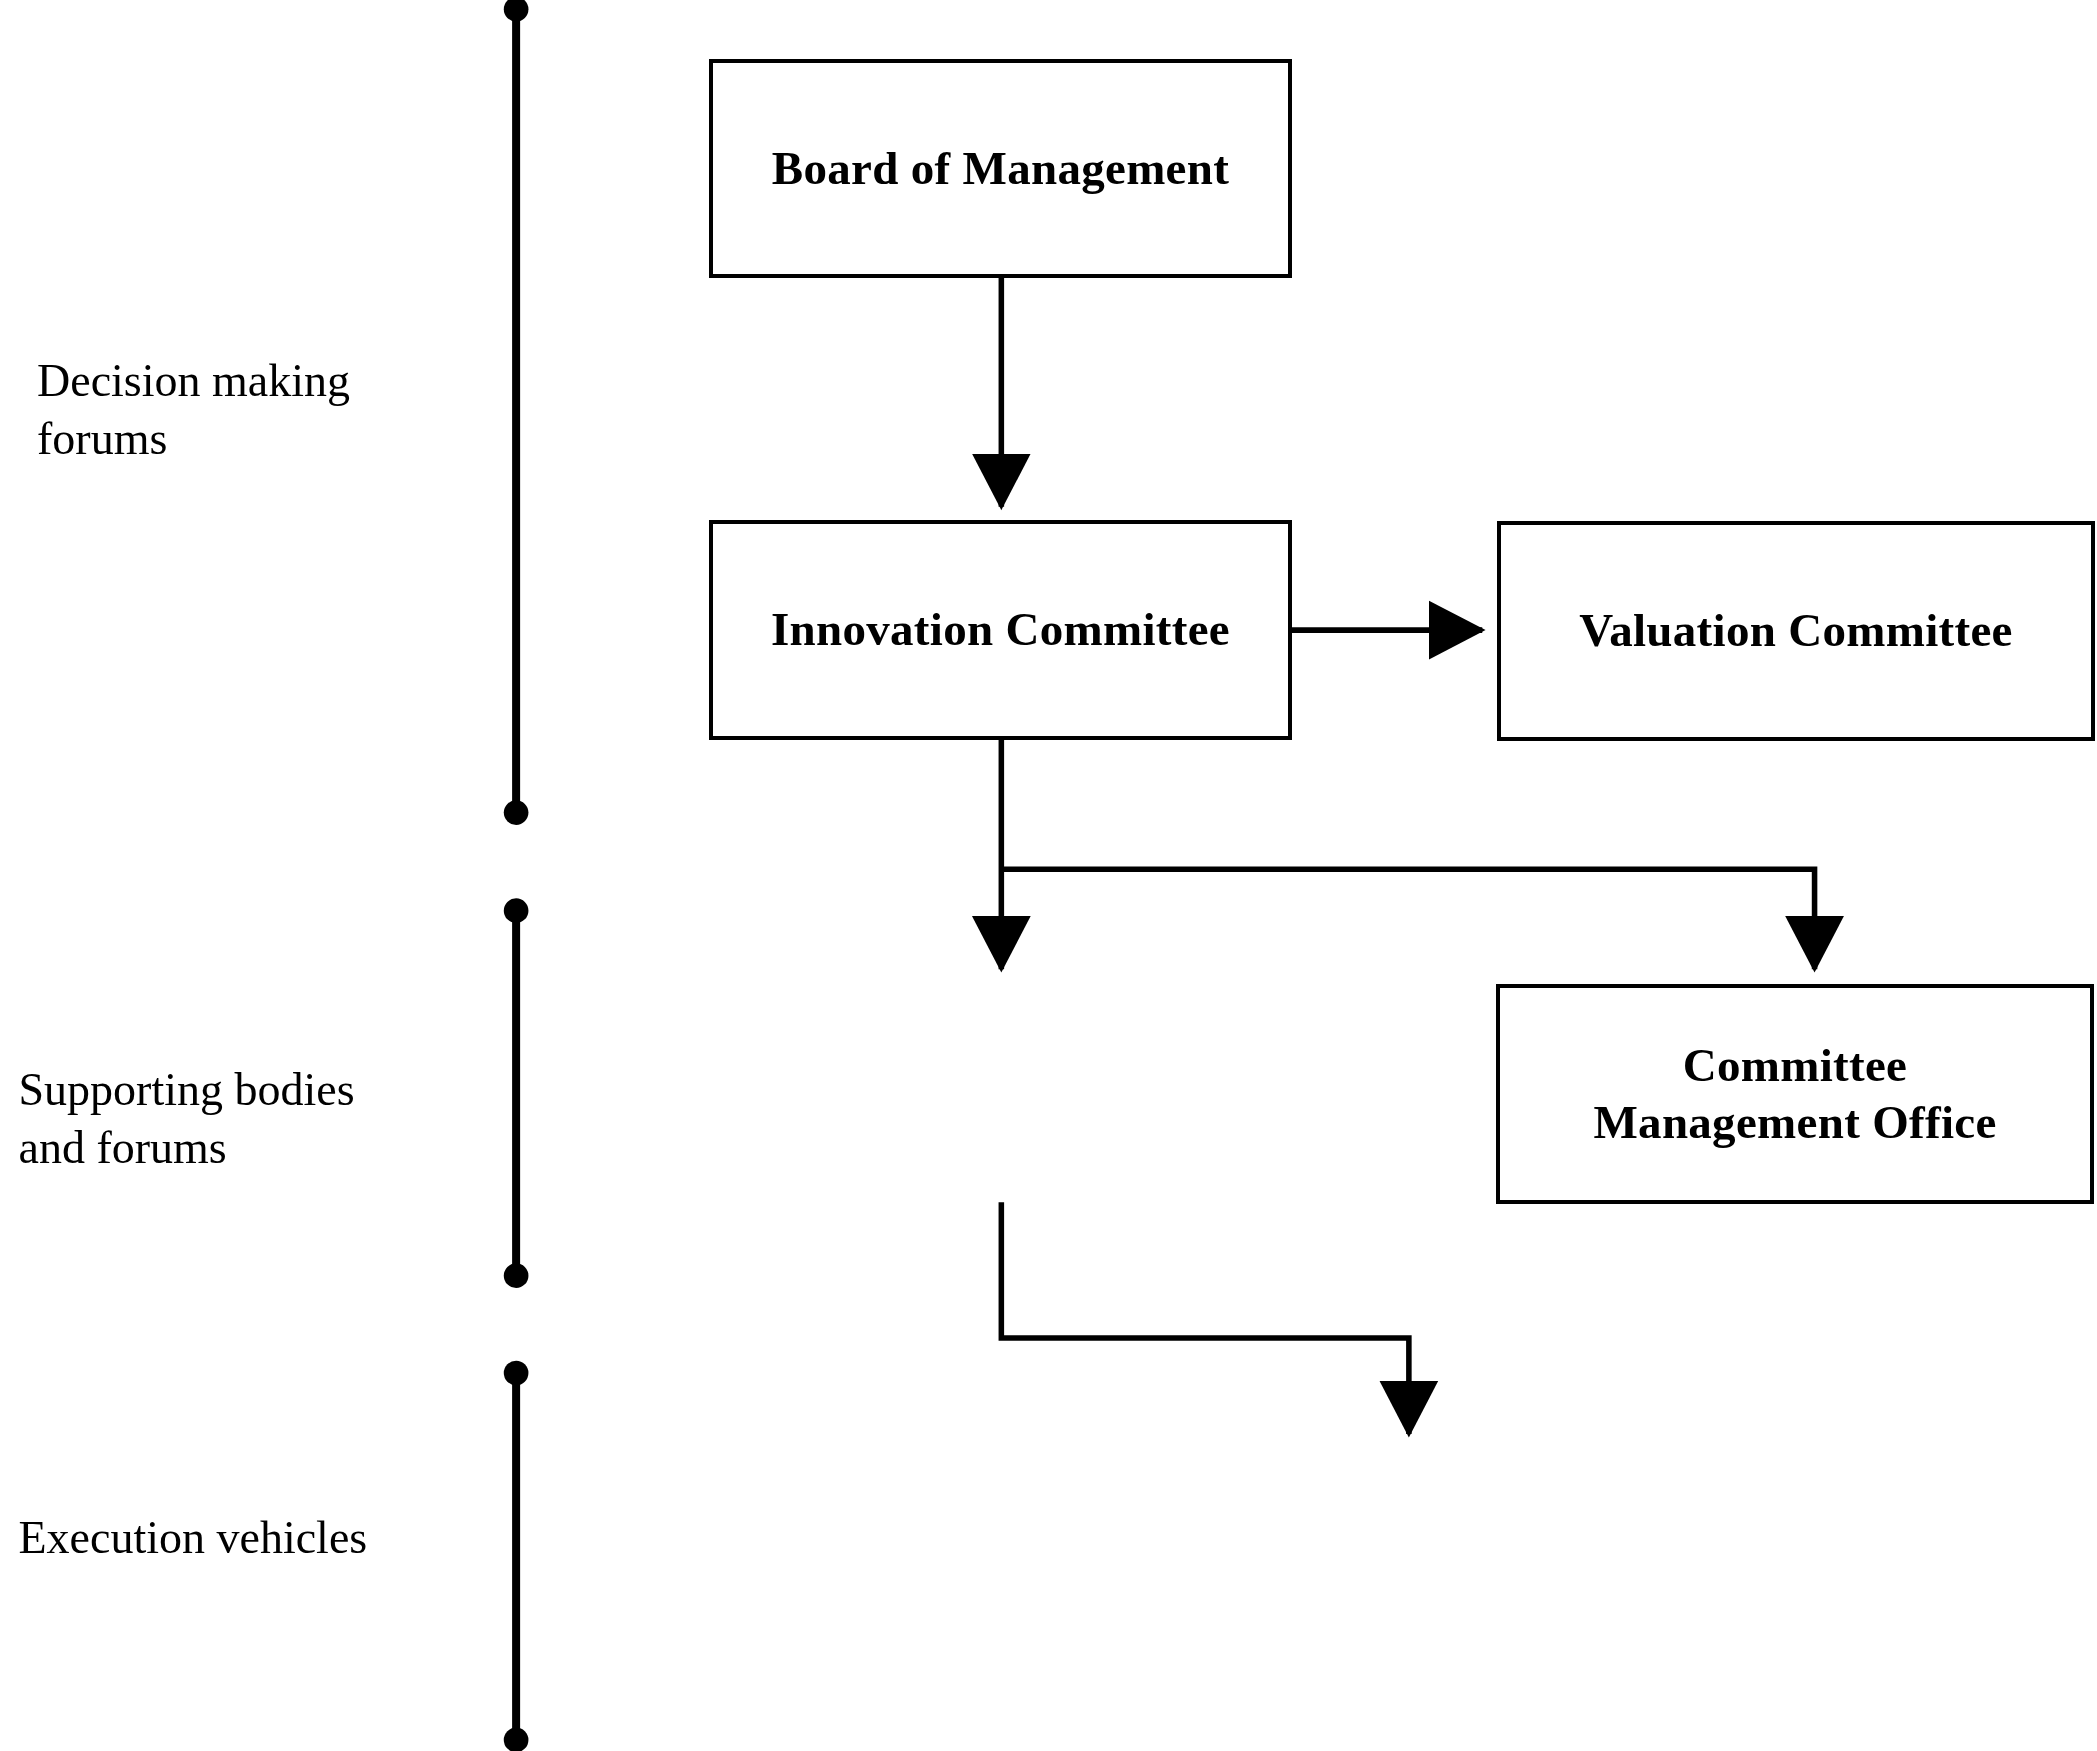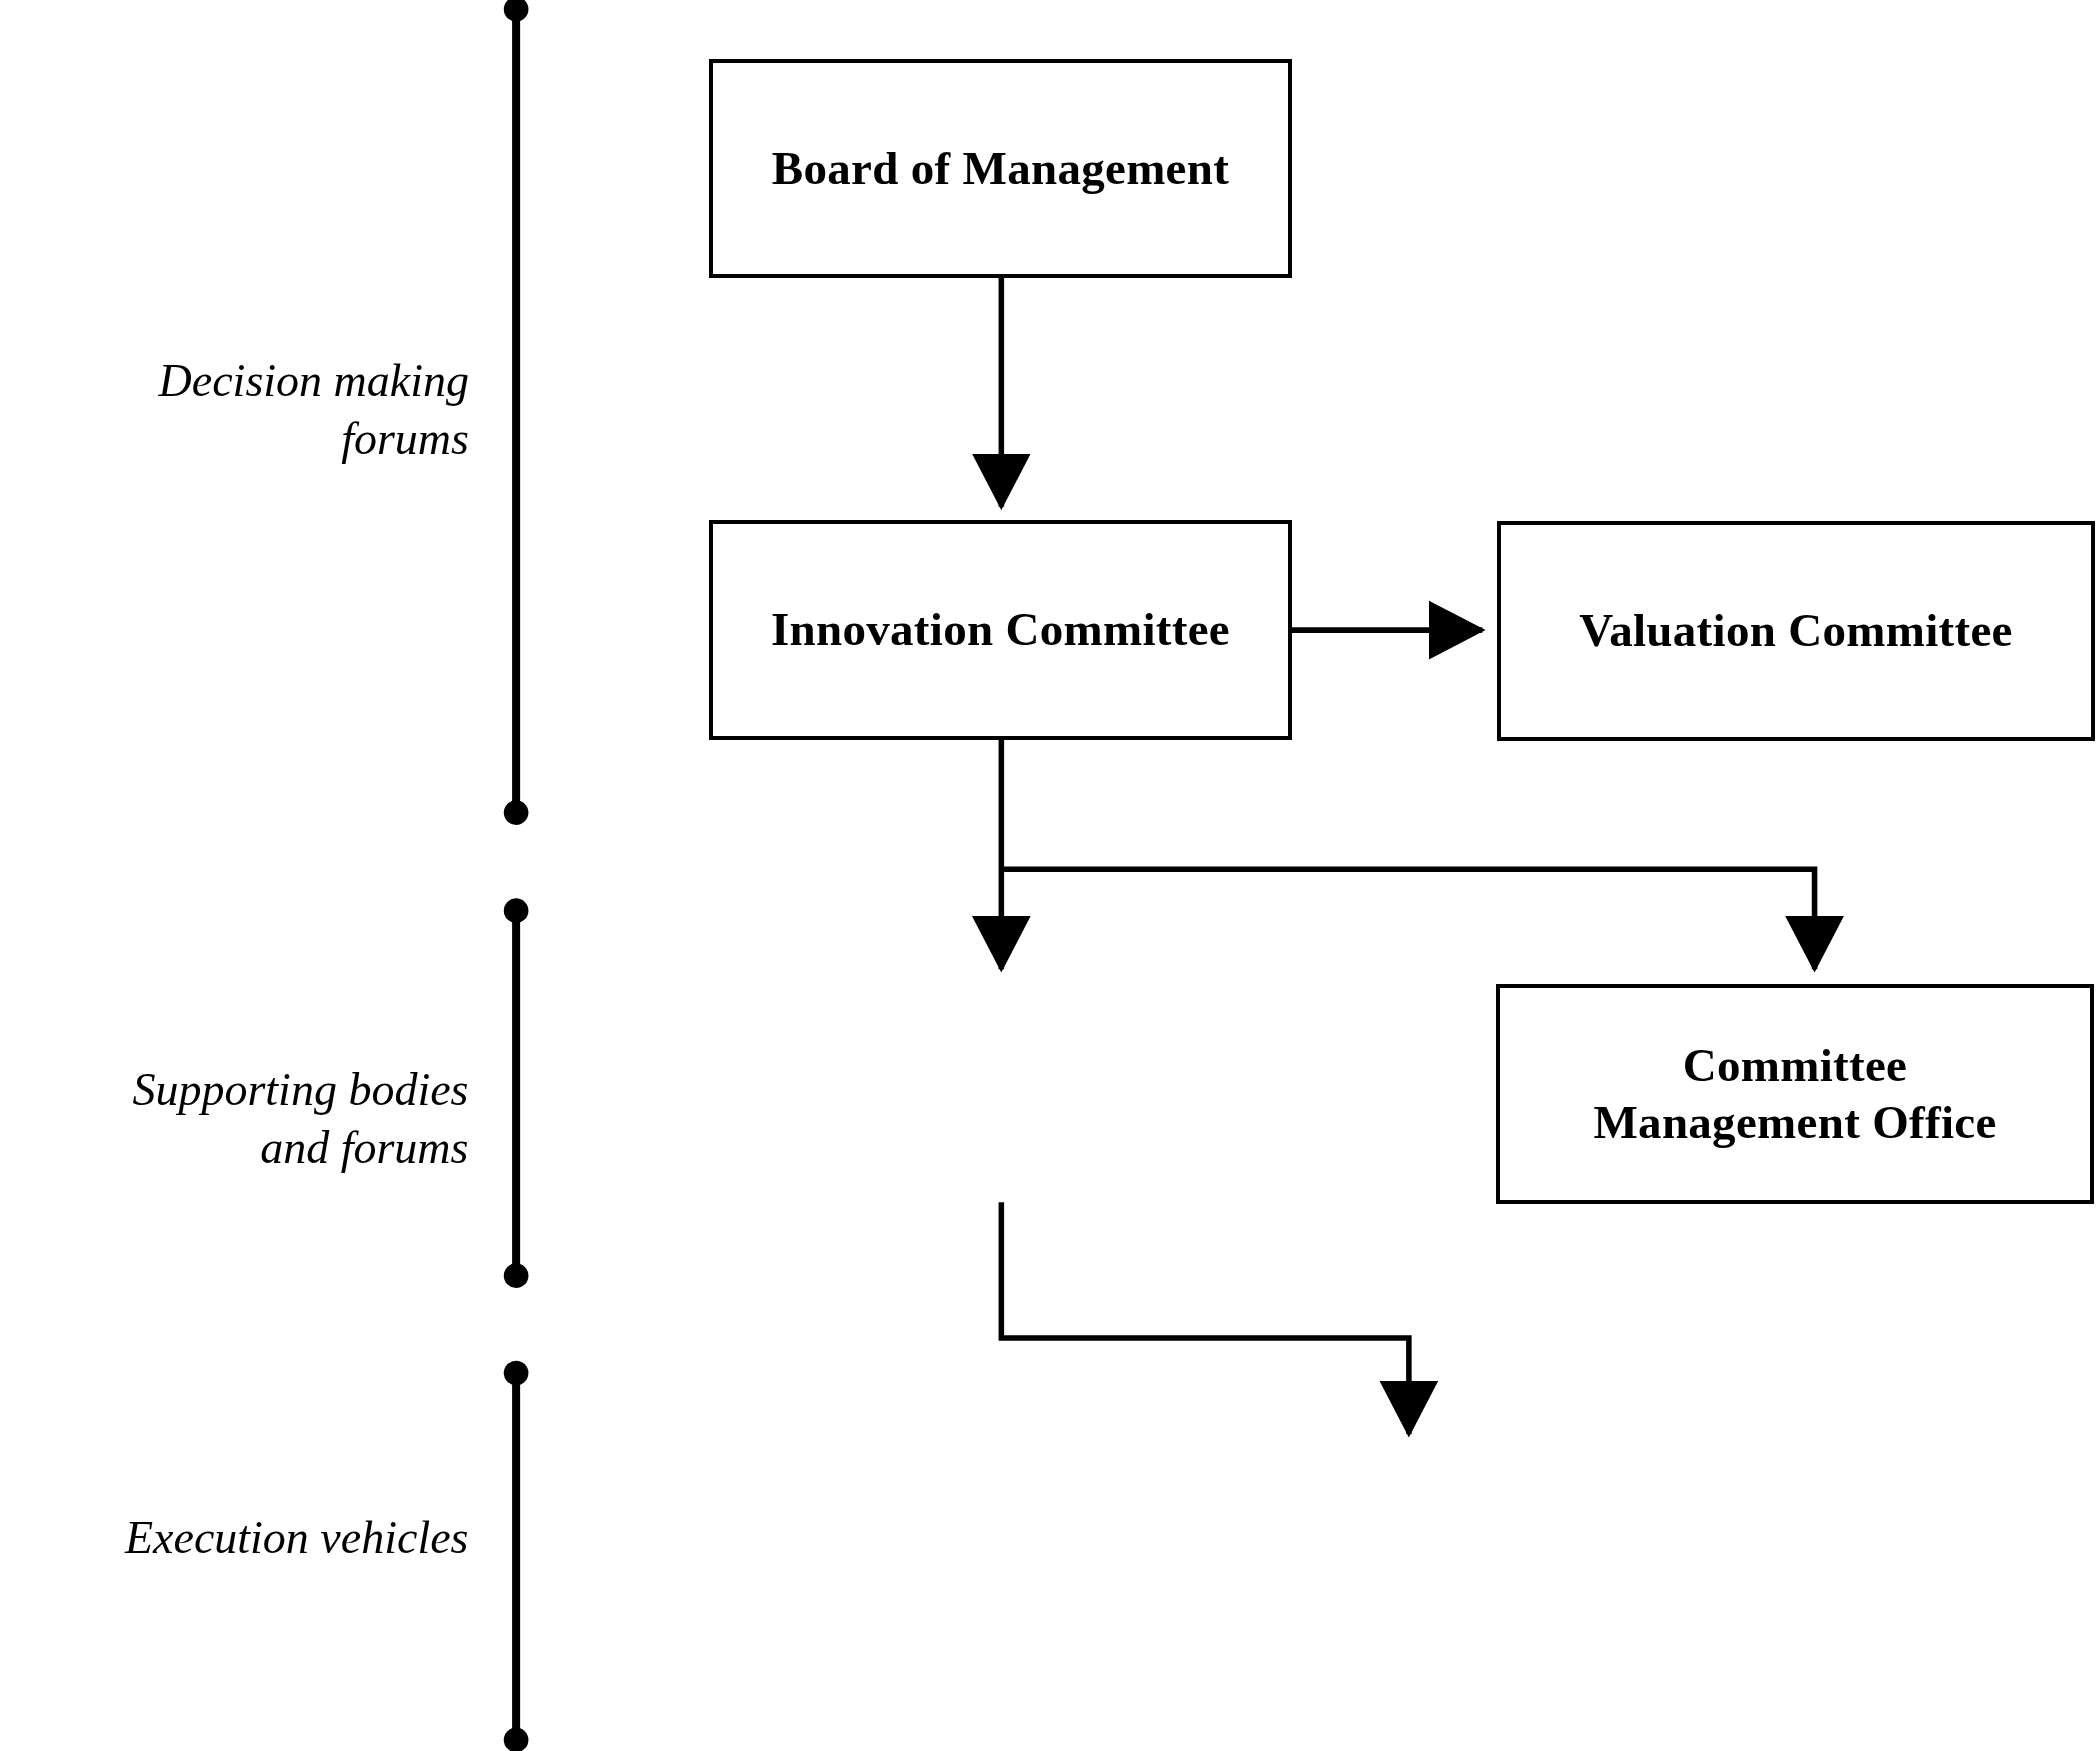--- a/index.html
+++ b/index.html
@@ -42,25 +42,24 @@
     font-weight: bold;
     font-size: 47px;
     line-height: 1.22;
     color: #000000;
     letter-spacing: 0.3px;
     white-space: pre-line;
   }
   .band-label {
     position: absolute;
     font-family: "Liberation Serif", "DejaVu Serif", serif;
-    font-style: italic;
     font-size: 46px;
     line-height: 1.25;
     color: #000000;
-    text-align: right;
+    text-align: left;
     white-space: pre-line;
   }
 </style>
 </head>
 <body>
 
 <div id="diagram-root">
 
   <svg id="diagram-canvas" viewBox="0 0 3401 2840" aria-hidden="true">
     <defs>

